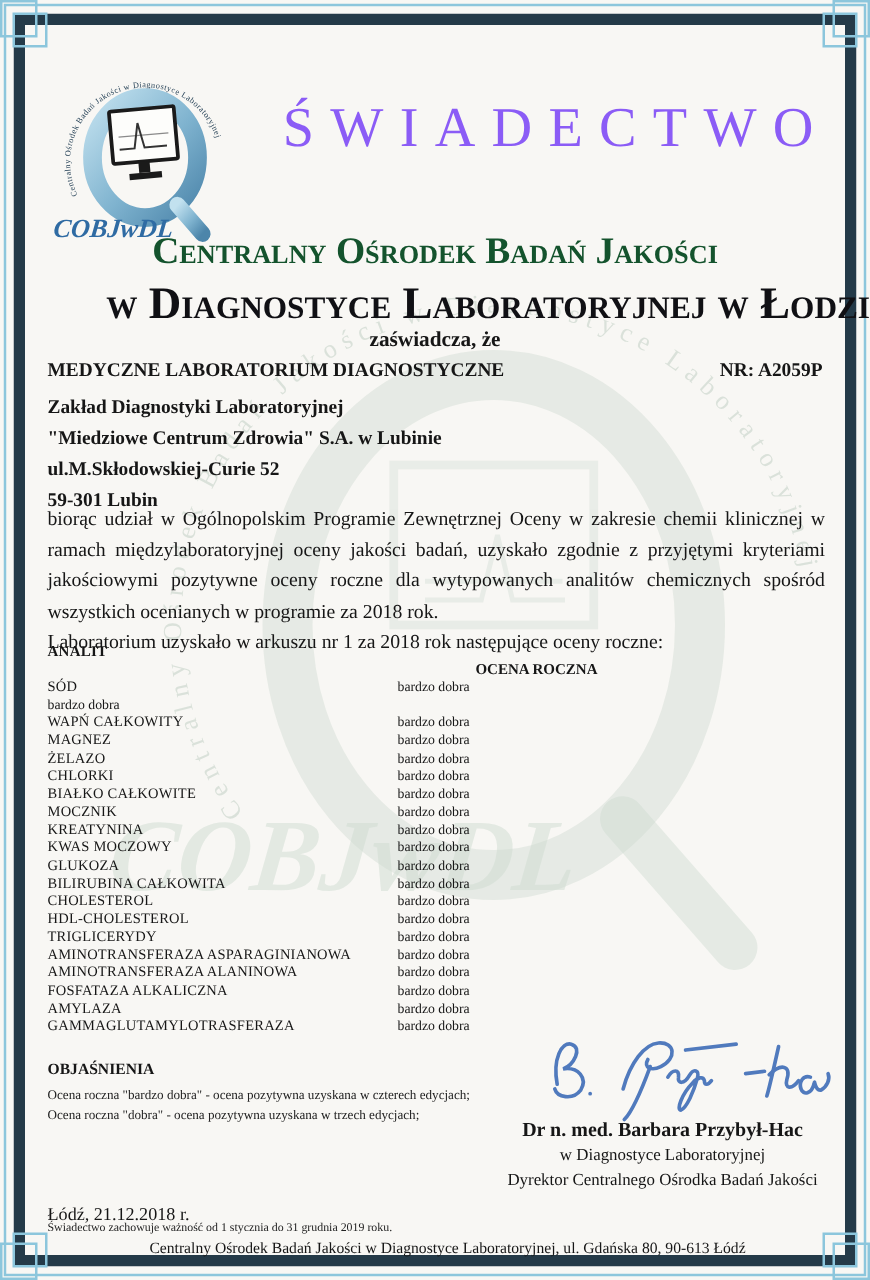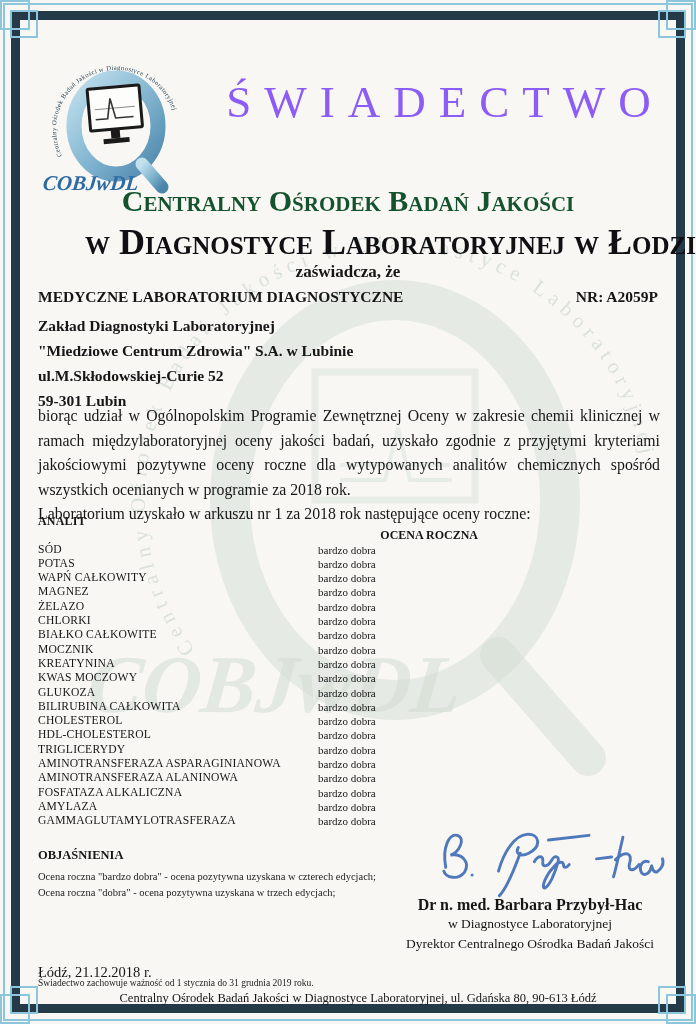--- a/index.html
+++ b/index.html
@@ -161,21 +161,20 @@
         <span class="c1">ANALIT</span>
         <span class="c2">OCENA ROCZNA</span>
       </div>
       <div>
         <div class="trow">
           <span class="c1 an">SÓD</span>
           <span class="c2 gr">bardzo dobra</span>
         </div>
 
         <div class="trow">
-          <span class="c1 an">POTAS</span>
           <span class="c2 gr">bardzo dobra</span>
         </div>
 
         <div class="trow">
           <span class="c1 an">WAPŃ CAŁKOWITY</span>
           <span class="c2 gr">bardzo dobra</span>
         </div>
 
         <div class="trow">
           <span class="c1 an">MAGNEZ</span>

